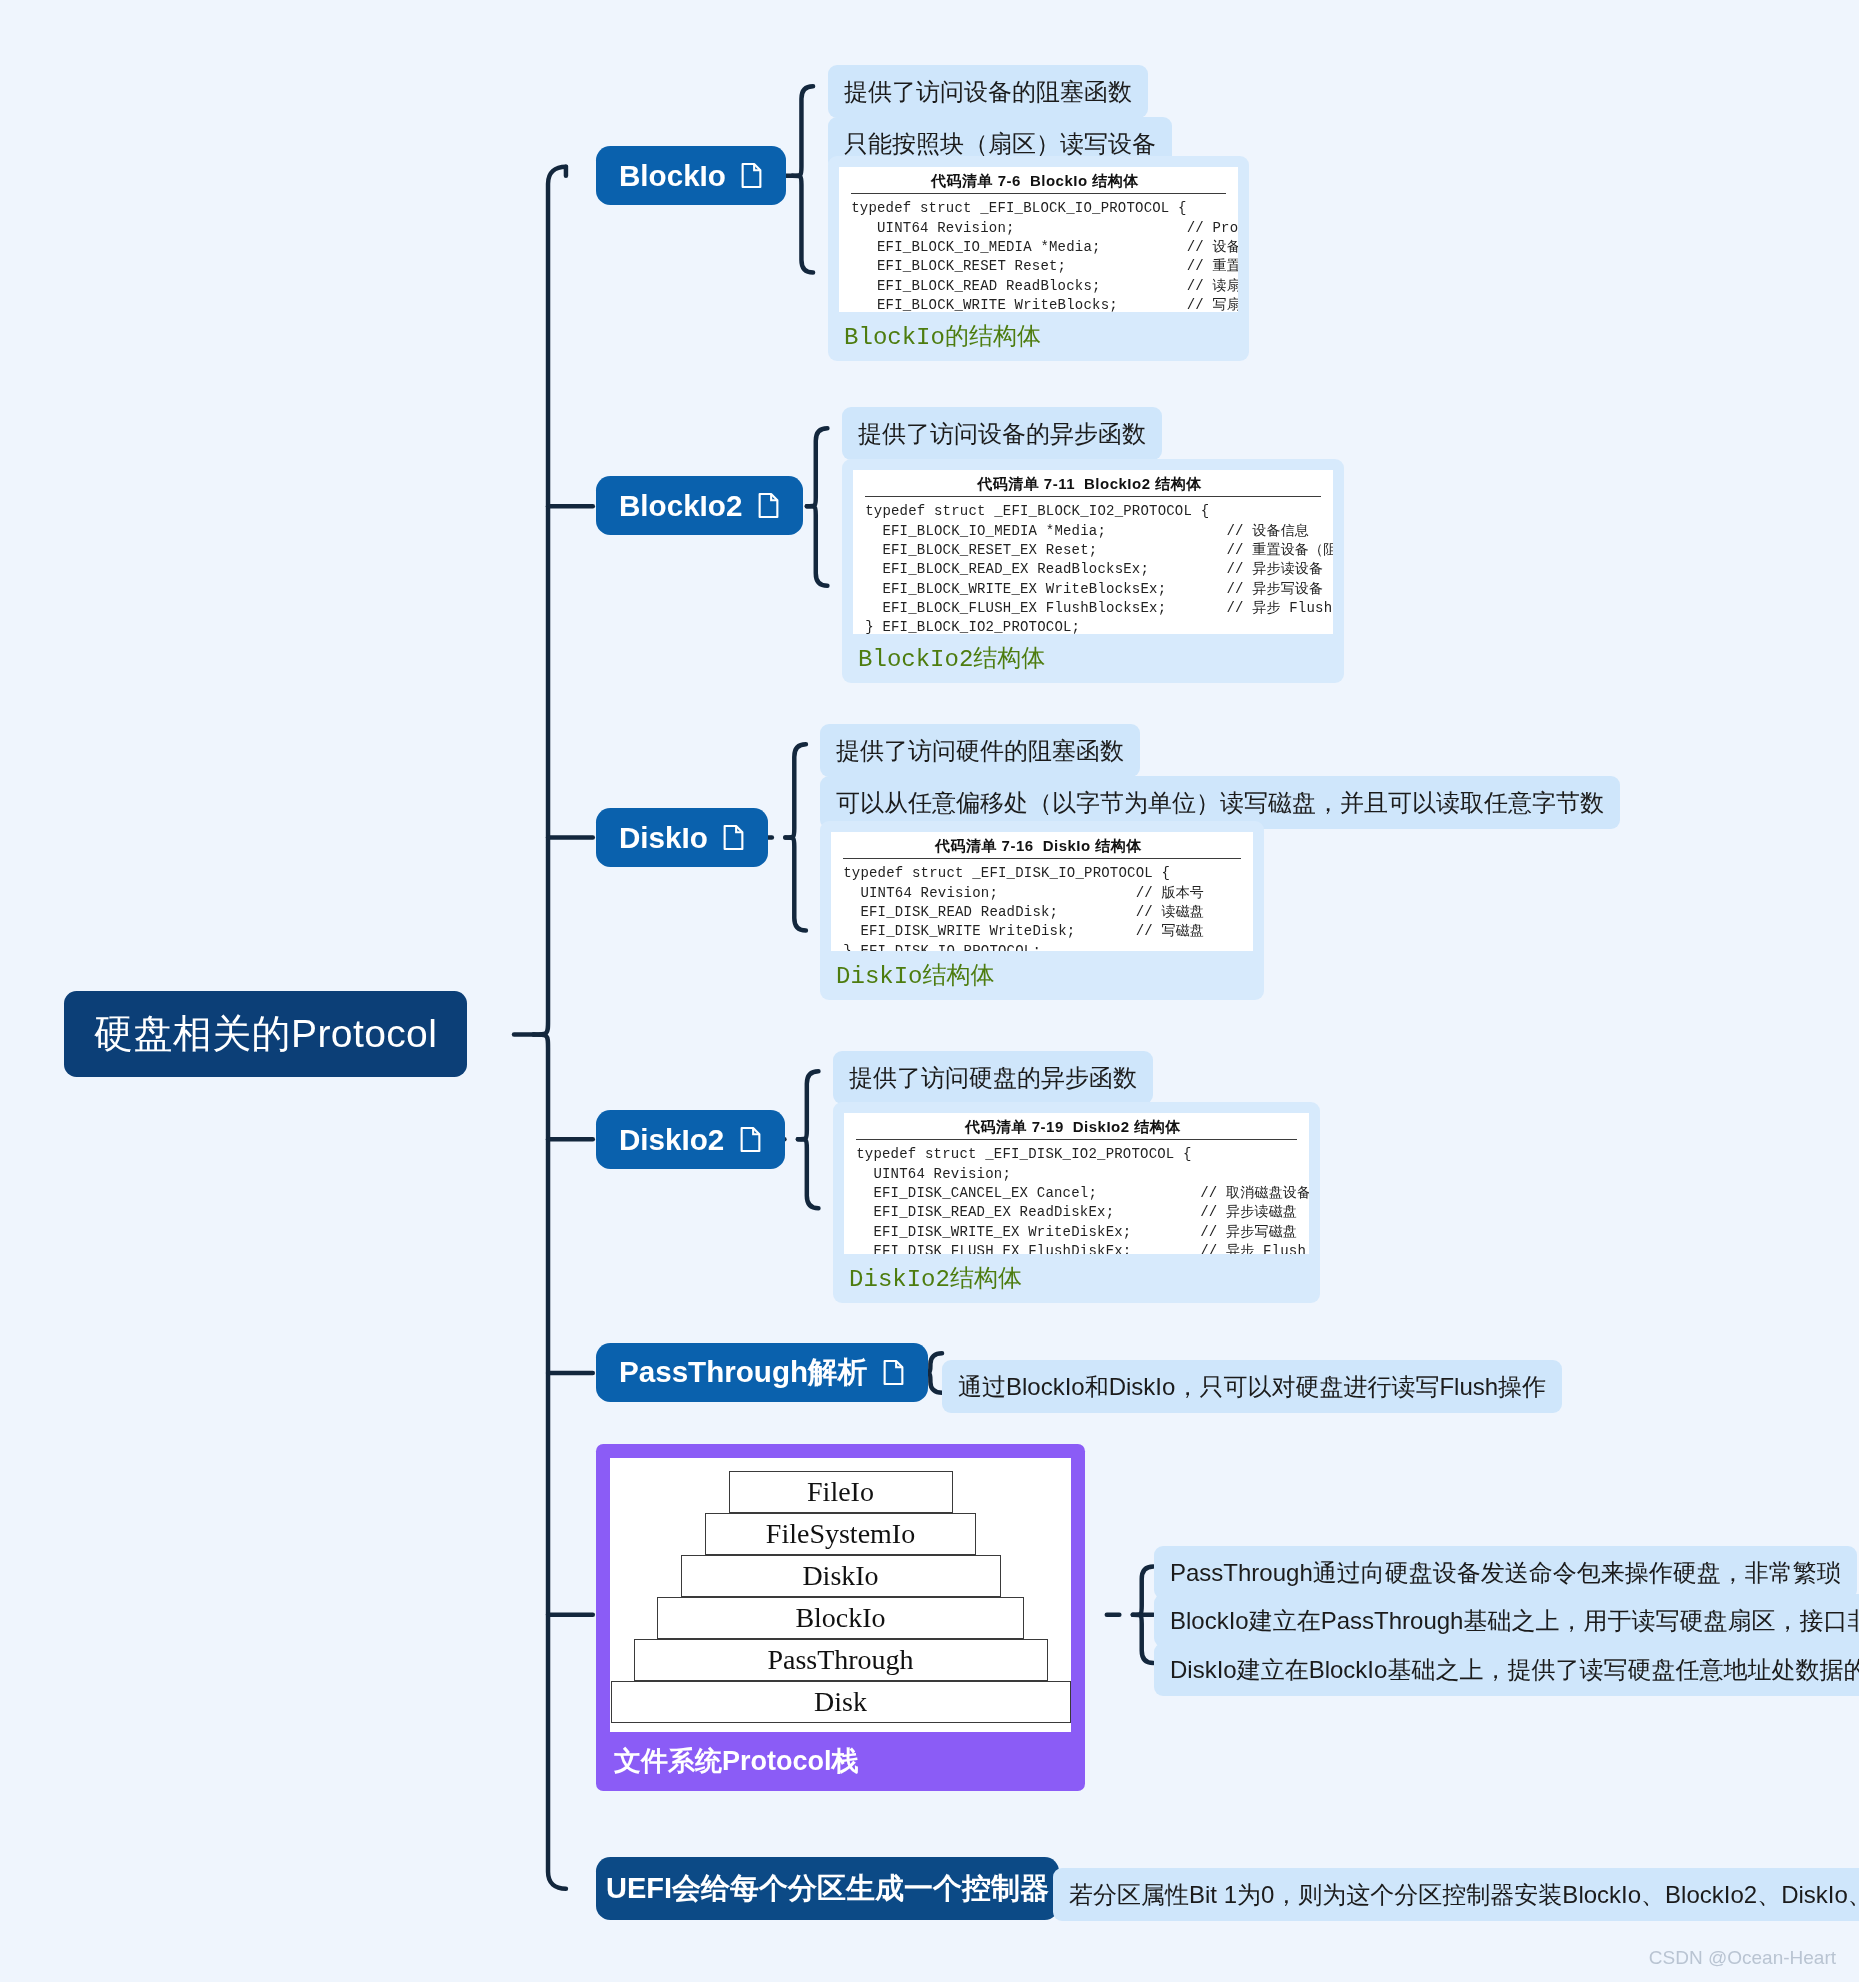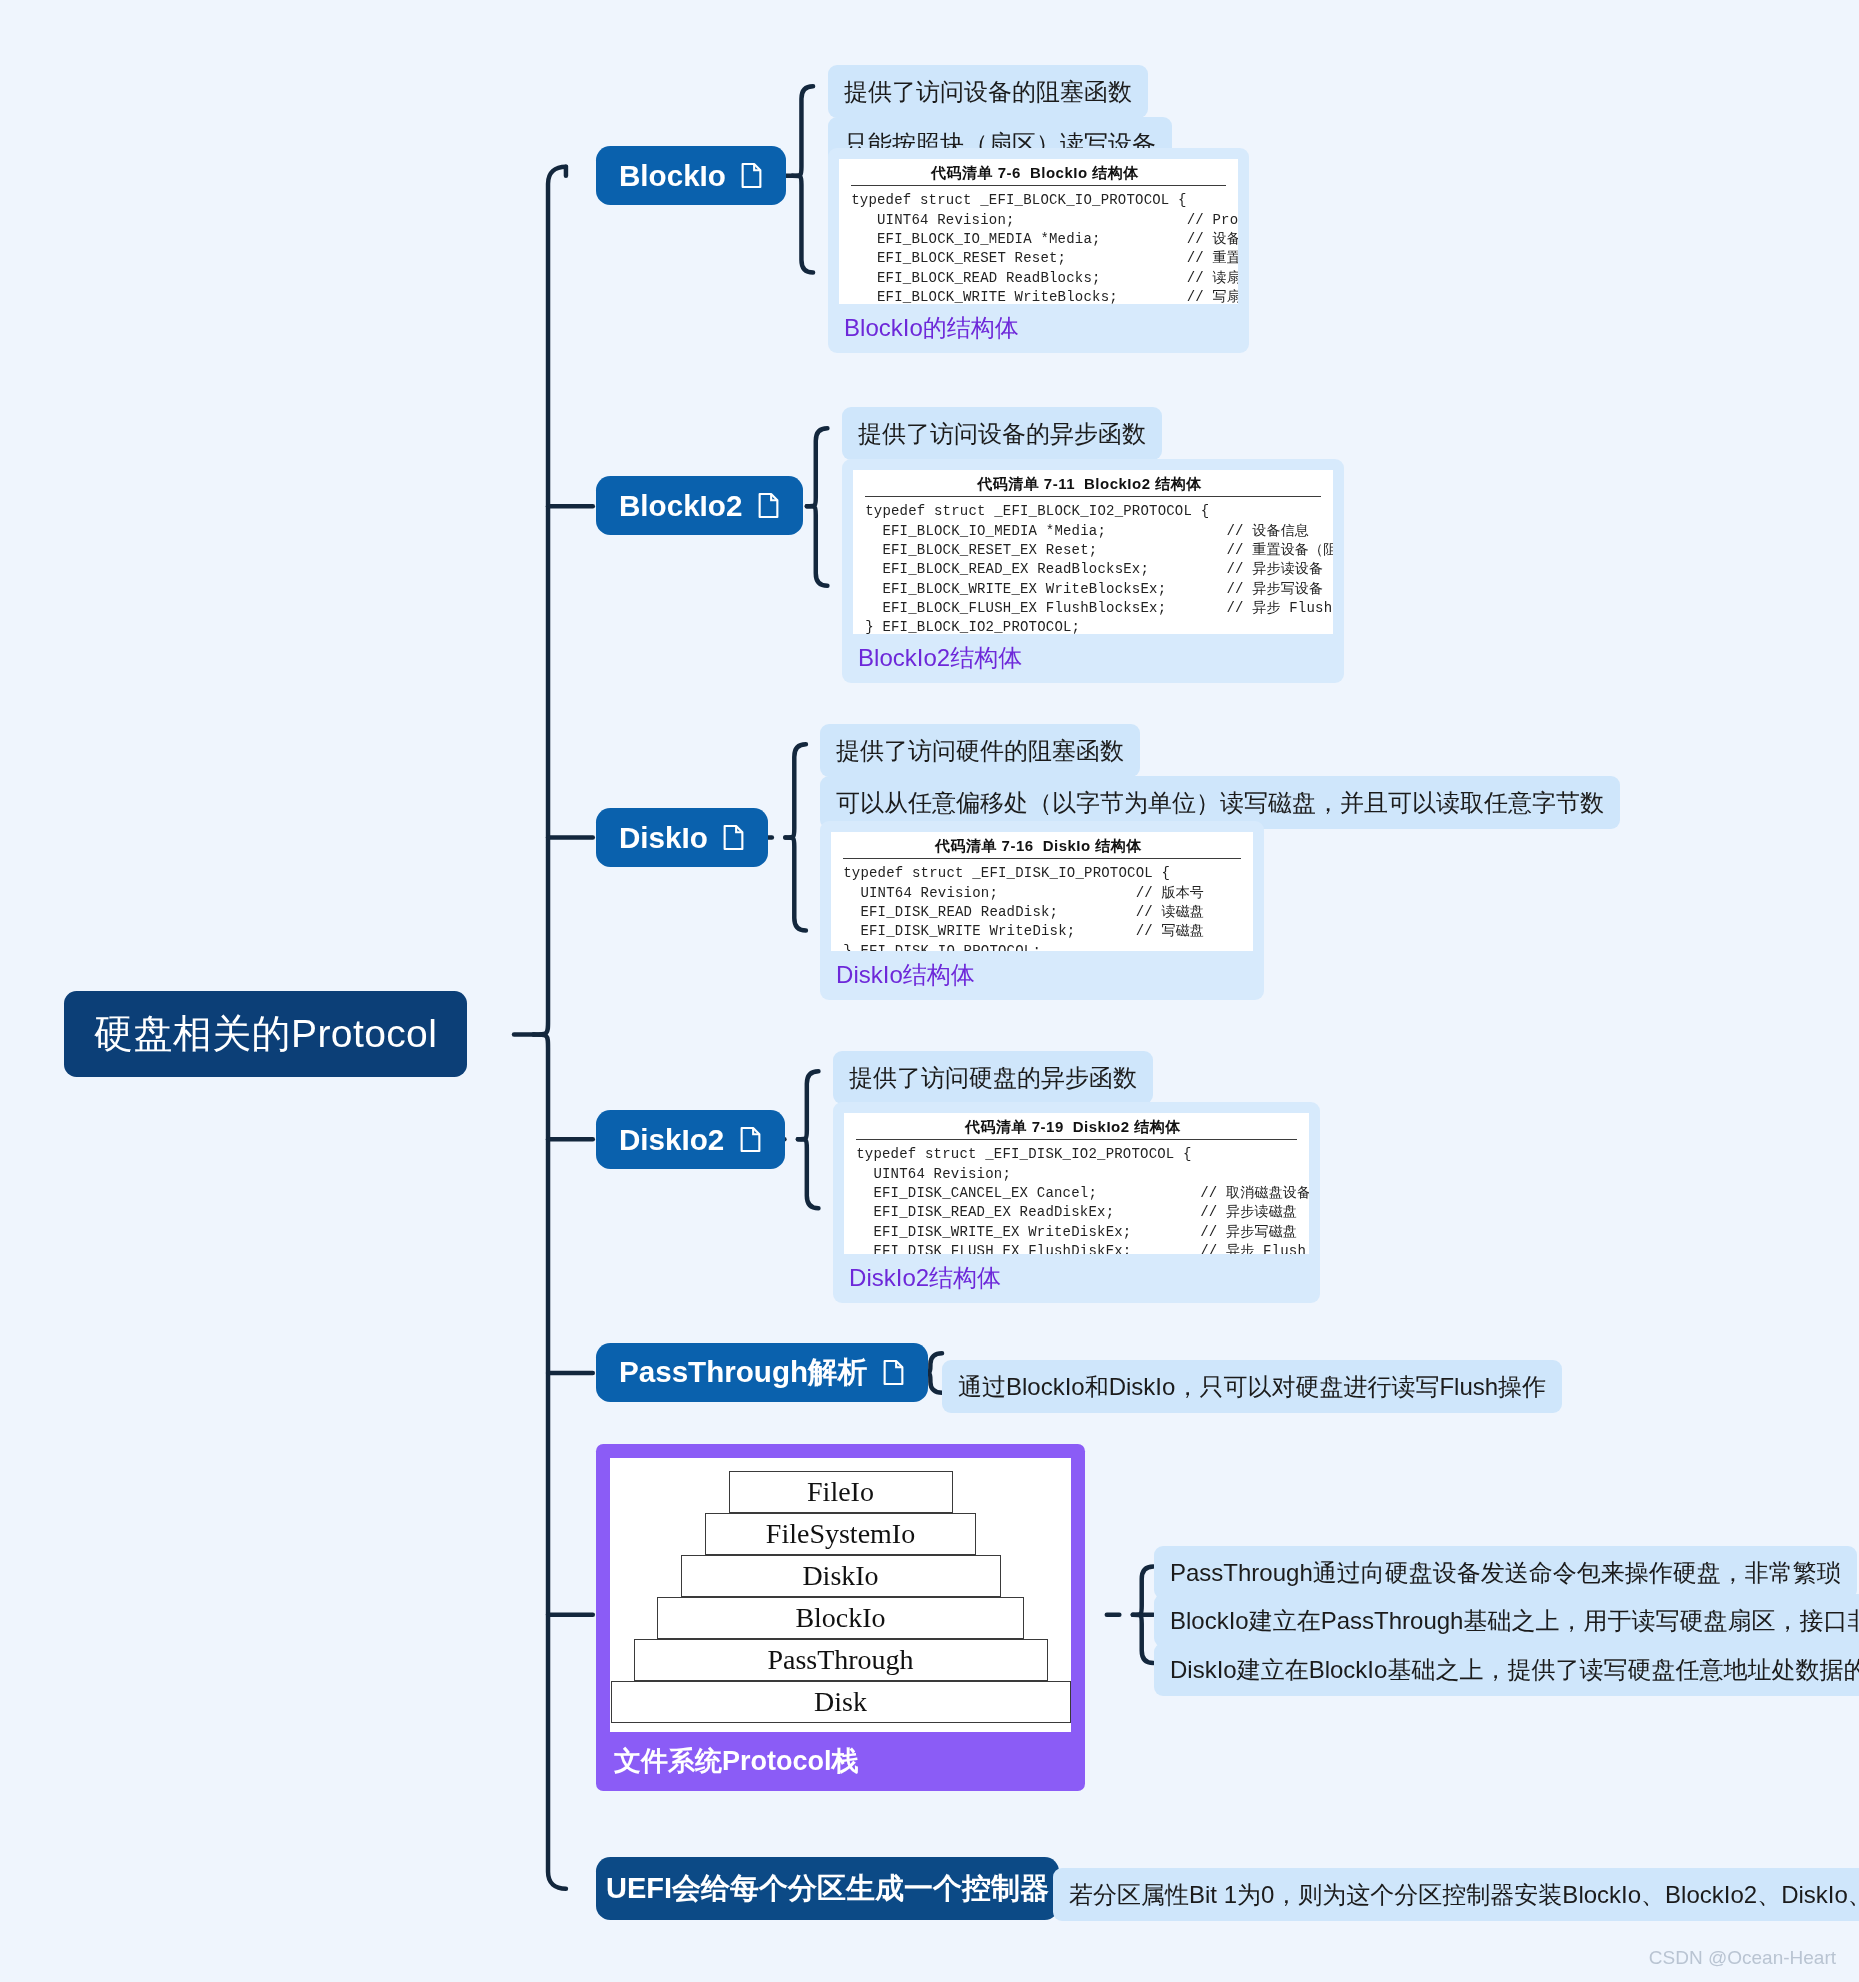--- a/index.html
+++ b/index.html
@@ -120,23 +120,24 @@
     margin: 0;
     font-family: "Liberation Mono", "DejaVu Sans Mono", monospace;
     font-size: 14px;
     line-height: 1.38;
     color: #222;
     white-space: pre;
     letter-spacing: 0.2px;
   }
   .img-caption {
     font-size: 24px;
-    color: #6d28d9;
+    color: #4d7c0f;
     padding: 8px 5.4px 9px 5.4px;
     white-space: nowrap;
+    font-family: Liberation Mono, monospace;
   }
   
   .stack-card {
     position: absolute;
     box-sizing: border-box;
     background: #8b5cf6;
     border-radius: 7.2px;
     padding: 14.3px 14.3px 0 14.3px;
     display: flex;
     flex-direction: column;
@@ -247,21 +248,21 @@
     </span>
   </div>
 
   <div class="bubble" style="left:828px; top:65px;">
     <span>提供了访问设备的阻塞函数</span>
   </div>
   <div class="bubble" style="left:828px; top:117px;">
     <span>只能按照块（扇区）读写设备</span>
   </div>
 
-  <div class="img-card" style="left:828px; top:148px; width:421px; height:205px;">
+  <div class="img-card" style="left:828px; top:156px; width:421px; height:205px;">
     <div class="img-inner">
       <div class="listing-title">
         <span class="num">代码清单 7-6</span><span>BlockIo 结构体</span>
       </div>
       <div class="rule"></div>
       <pre class="code">typedef struct _EFI_BLOCK_IO_PROTOCOL {
    UINT64 Revision;                    // Protocol 版本号
    EFI_BLOCK_IO_MEDIA *Media;          // 设备信息
    EFI_BLOCK_RESET Reset;              // 重置设备
    EFI_BLOCK_READ ReadBlocks;          // 读扇区

